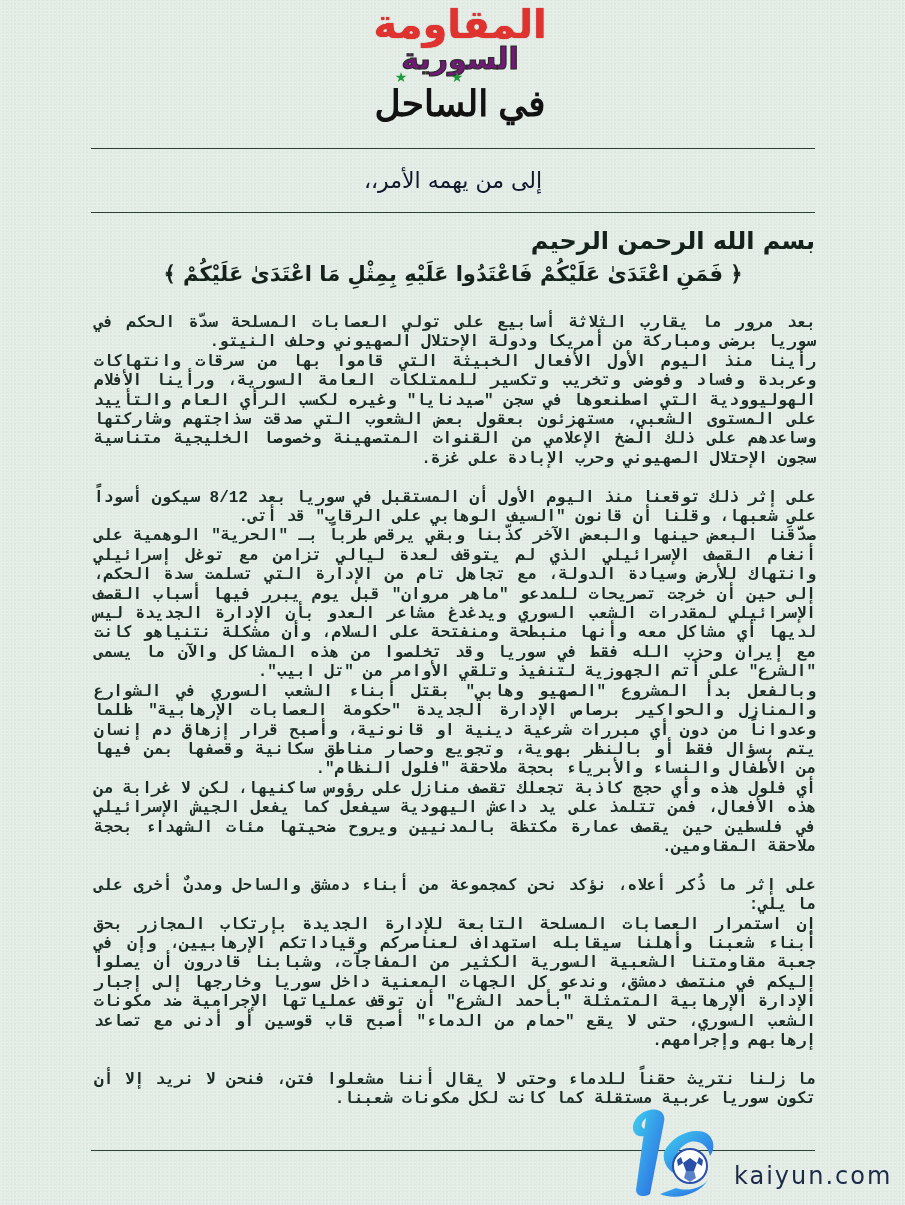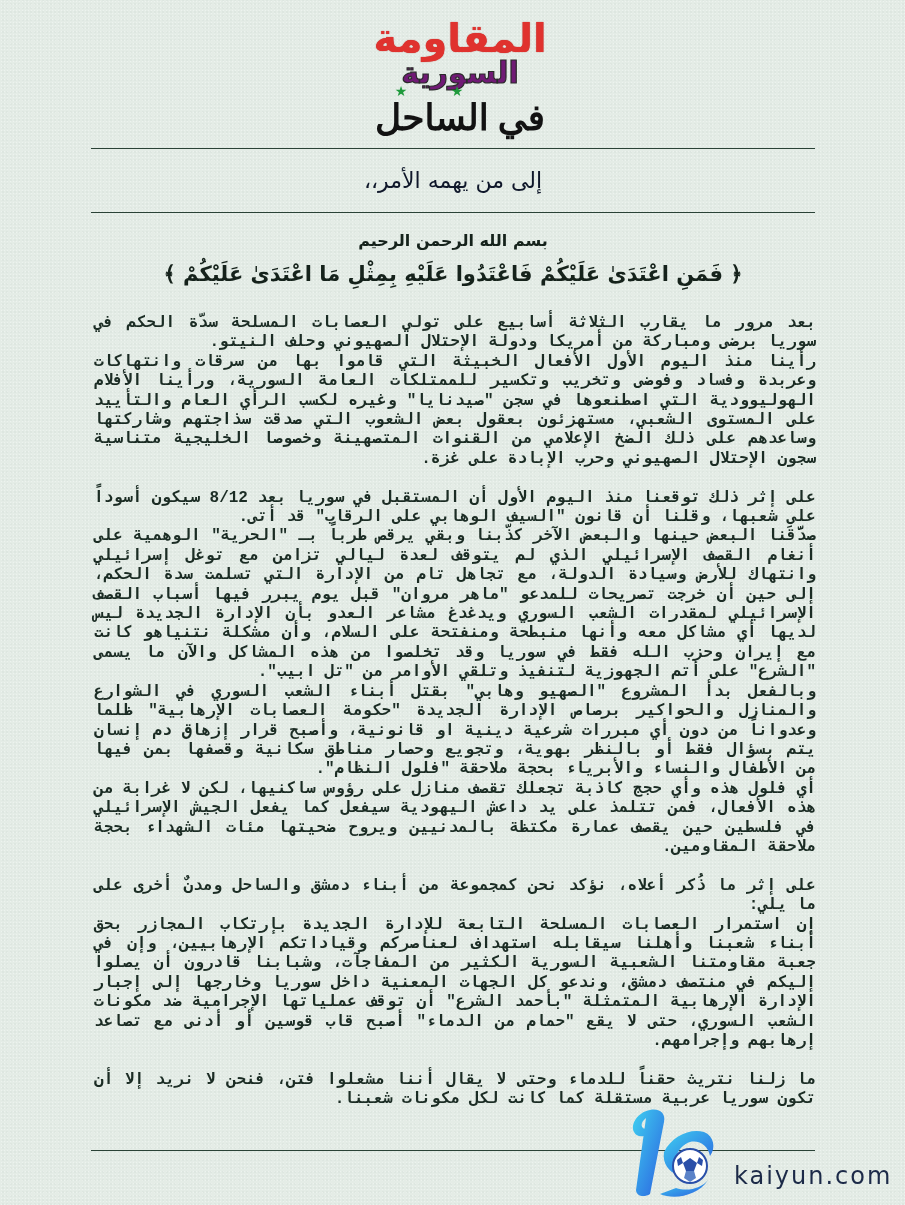--- a/index.html
+++ b/index.html
@@ -22,21 +22,21 @@
     }
     .page {
       position: absolute;
       left: 0; top: 0;
       width: 905px; height: 1205px;
     }
     
     .logo {
       position: absolute;
       left: 360px;
-      top: 14px;
+      top: 0;
       width: 200px;
       height: 128px;
       text-align: center;
     }
     .logo-line1 {
       position: absolute;
       left: 0; right: 0; top: 2px;
       font-family: "DejaVu Sans", sans-serif;
       font-weight: 900;
       font-size: 40px;
@@ -62,21 +62,21 @@
       height: 14px;
       color: #1f9a3c;
       font-size: 14px;
       line-height: 14px;
     }
     .logo-star.s1 { left: 34px; }
     .logo-star.s2 { left: 90px; }
     .logo-line3 {
       position: absolute;
       left: 0; right: 0; top: 82px;
-      font-family: Liberation Serif, serif;
+      font-family: Liberation Sans, sans-serif;
       font-weight: 900;
       font-size: 36px;
       line-height: 44px;
       color: #121212;
     }
     
     .rule {
       position: absolute;
       left: 91px;
       width: 724px;
@@ -95,23 +95,23 @@
       font-family: "DejaVu Sans", sans-serif;
       font-size: 22px;
       line-height: 30px;
       color: #0f172a;
       font-weight: 400;
     }
     .basmala {
       position: absolute;
       left: 91px; width: 724px;
       top: 226px;
-      text-align: center;
-      font-family: "DejaVu Sans", sans-serif;
-      font-size: 16px;
+      text-align: right;
+      font-family: "DejaVu Sans", sans-serif;
+      font-size: 24px;
       font-weight: 700;
       line-height: 30px;
       color: #15221b;
     }
     .verse {
       position: absolute;
       left: 91px; width: 724px;
       top: 256px;
       text-align: center;
       font-family: "DejaVu Sans", sans-serif;

